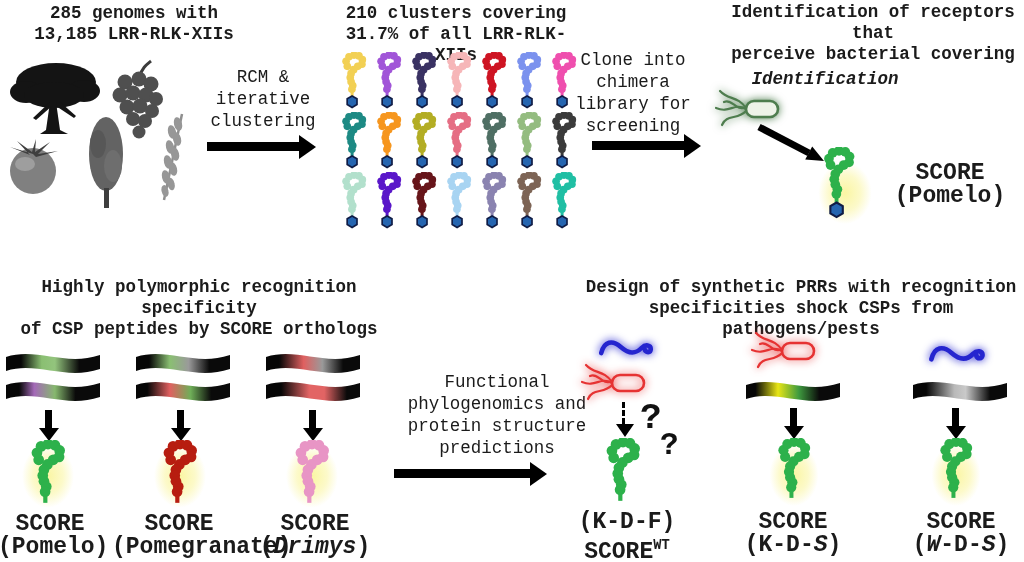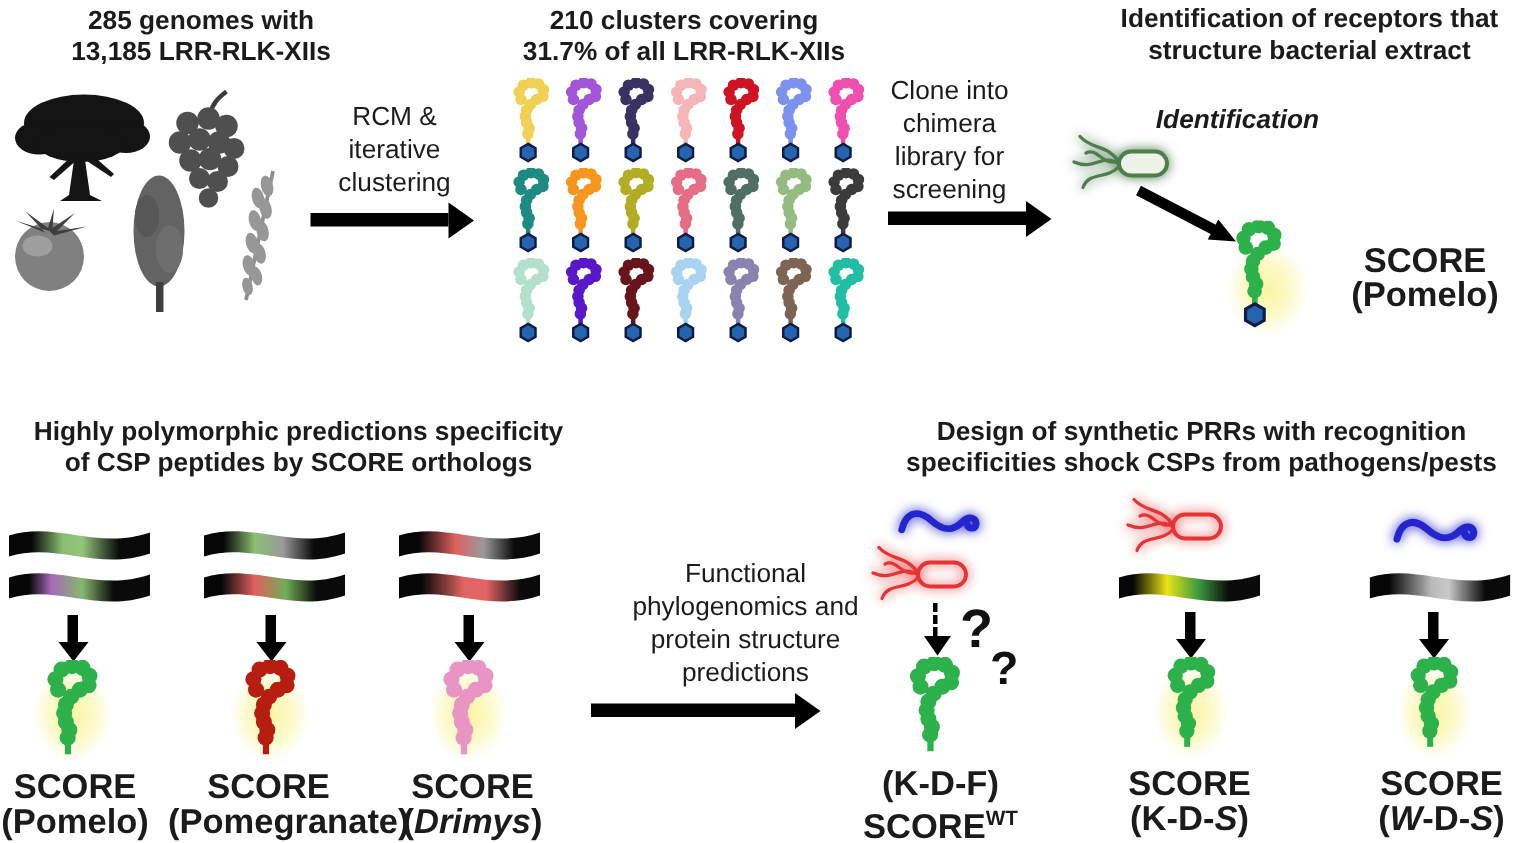--- a/index.html
+++ b/index.html
@@ -1,17 +1,17 @@
 <!DOCTYPE html>
 <html><head>
 <meta charset="utf-8">
 <style>
   html,body{margin:0;padding:0;background:#fff;}
   .canvas{position:relative;width:1024px;height:562px;background:#ffffff;overflow:hidden;
-          font-family:Liberation Sans, sans-serif;color:#1b1b1b;}
+          font-family:Liberation Mono, monospace;color:#1b1b1b;}
   .abs{position:absolute;}
   .hdr{position:absolute;font-weight:bold;font-size:17.5px;line-height:21px;text-align:center;white-space:pre-line;}
   .note{position:absolute;font-weight:normal;font-size:17.5px;line-height:22px;text-align:center;white-space:pre-line;}
   .italic{font-style:italic;}
   .score-label{position:absolute;text-align:center;font-weight:bold;font-size:23px;line-height:23px;}
   .score-label sup{font-size:60%;}
   .harrow{position:absolute;background:#000;height:9px;}
   .harrow::after{content:"";position:absolute;left:100%;top:50%;transform:translateY(-50%);
     border-left:17px solid #000;border-top:12px solid transparent;border-bottom:12px solid transparent;}
   .varrow{position:absolute;background:#000;width:7px;}
@@ -256,21 +256,21 @@
       </div>
     </div>
 
   <div class="note" style="left:574px;top:49px;width:118px;">Clone into
 chimera
 library for
 screening</div>
   <div class="harrow" style="left:592px;top:141px;width:92px;"></div>
 
   <div class="hdr" style="left:724px;top:2px;width:298px;">Identification of receptors that
-structure bacterial extract</div>
+perceive bacterial covering</div>
   <div class="hdr italic" style="left:736px;top:69px;width:178px;">Identification</div>
 
   <svg class="abs" style="left: 712px; top: 88px; color: rgb(78, 125, 78); filter: drop-shadow(rgb(78, 125, 78) 0px 0px 4px);" width="74" height="42" viewBox="0 0 74 42">
     <rect x="34" y="13" width="32" height="16" rx="8" fill="#eef3e8" stroke="currentColor" stroke-width="2.6"></rect>
     <g stroke="currentColor" stroke-width="2.2" fill="none" stroke-linecap="round">
       <path d="M34,20 C26,8 16,12 8,3"></path>
       <path d="M34,21 C22,14 18,26 4,20"></path>
       <path d="M34,23 C26,32 14,26 10,37"></path>
       <path d="M34,19 C24,24 20,10 12,14"></path>
     </g>
@@ -285,21 +285,21 @@
   <div class="glow" style="left:808px;top:150px;width:74px;height:86px;"></div>
   <svg class="abs" style="left:820px;top:147px;" width="38" height="72" viewBox="0 0 36 68">
     <use href="#receptor" fill="#2db14b"></use>
     <use href="#hexagon" fill="#2565b0"></use>
   </svg>
   <div class="score-label" style="left:878px;top:162px;width:144px;">
     <div>SCORE</div>
     <div>(Pomelo)</div>
   </div>
 
-  <div class="hdr" style="left:0;top:277px;width:398px;">Highly polymorphic predictions specificity
+  <div class="hdr" style="left:0;top:277px;width:398px;">Highly polymorphic recognition specificity
 of CSP peptides by SCORE orthologs</div>
 
   <div class="ribbon" style="left: 6px; top: 348px; background: linear-gradient(90deg, rgb(6, 6, 6) 16%, rgb(138, 191, 114) 38%, rgb(147, 196, 125) 52%, rgb(10, 10, 10) 78%);"></div>
   <div class="ribbon" style="left: 6px; top: 376px; background: linear-gradient(90deg, rgb(6, 6, 6) 14%, rgb(164, 105, 184) 30%, rgb(134, 184, 110) 52%, rgb(10, 10, 10) 74%);"></div>
   <div class="ribbon" style="left: 136px; top: 348px; background: linear-gradient(90deg, rgb(6, 6, 6) 14%, rgb(138, 191, 114) 36%, rgb(154, 154, 154) 56%, rgb(10, 10, 10) 78%);"></div>
   <div class="ribbon" style="left: 136px; top: 376px; background: linear-gradient(90deg, rgb(6, 6, 6) 12%, rgb(224, 96, 96) 36%, rgb(111, 174, 88) 58%, rgb(10, 10, 10) 80%);"></div>
   <div class="ribbon" style="left: 266px; top: 348px; background: linear-gradient(90deg, rgb(6, 6, 6) 14%, rgb(224, 96, 96) 40%, rgb(154, 154, 154) 60%, rgb(10, 10, 10) 82%);"></div>
   <div class="ribbon" style="left: 266px; top: 376px; background: linear-gradient(90deg, rgb(6, 6, 6) 16%, rgb(226, 100, 100) 46%, rgb(226, 100, 100) 62%, rgb(10, 10, 10) 86%);"></div>
 
   <div class="varrow" style="left:45px;top:410px;height:18px;"></div>

